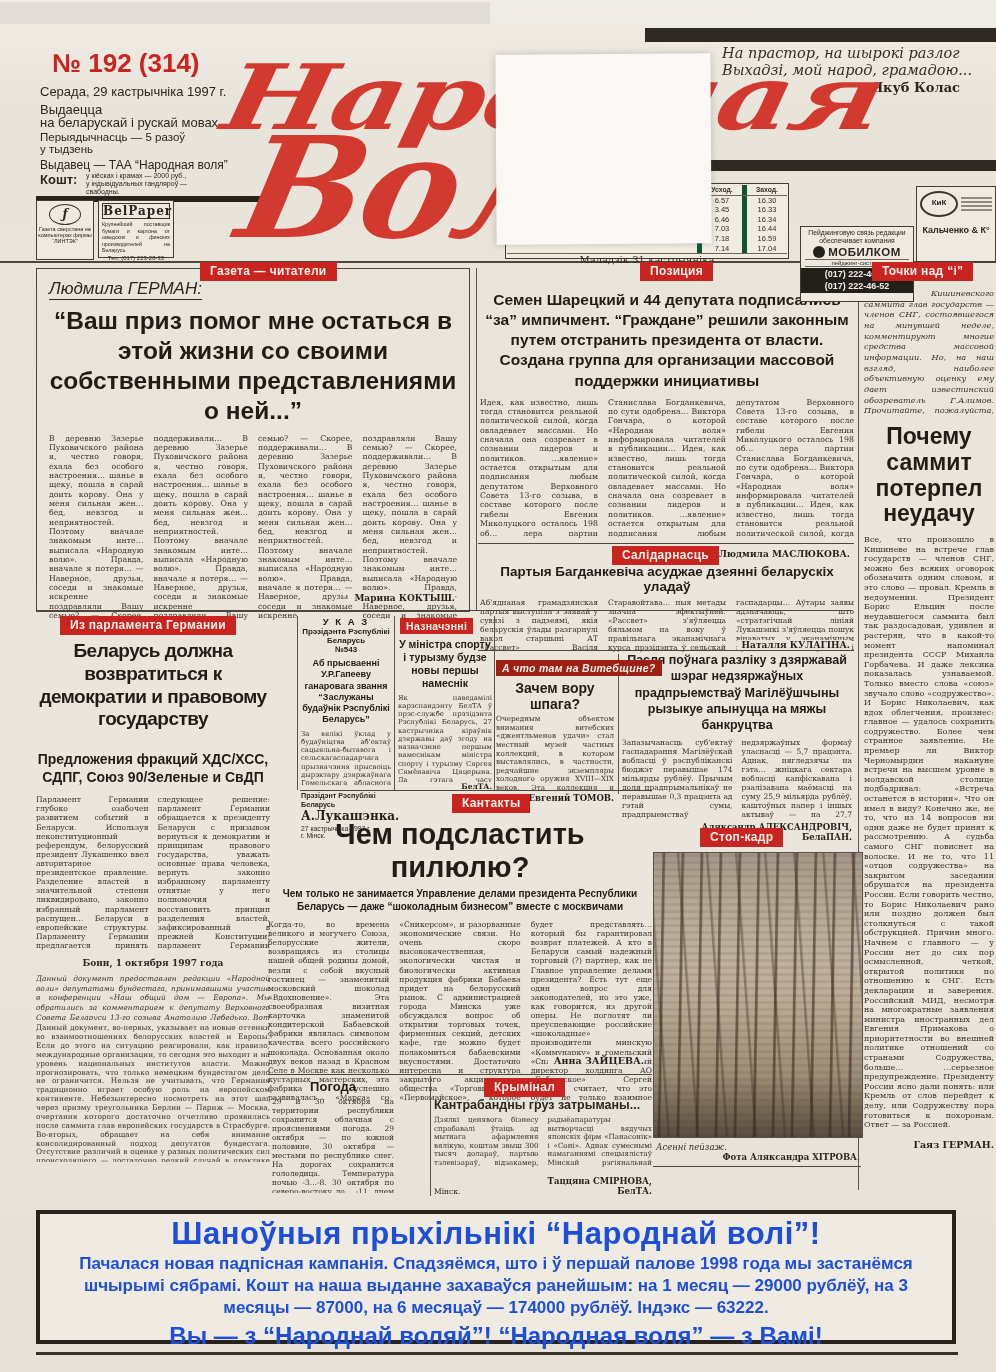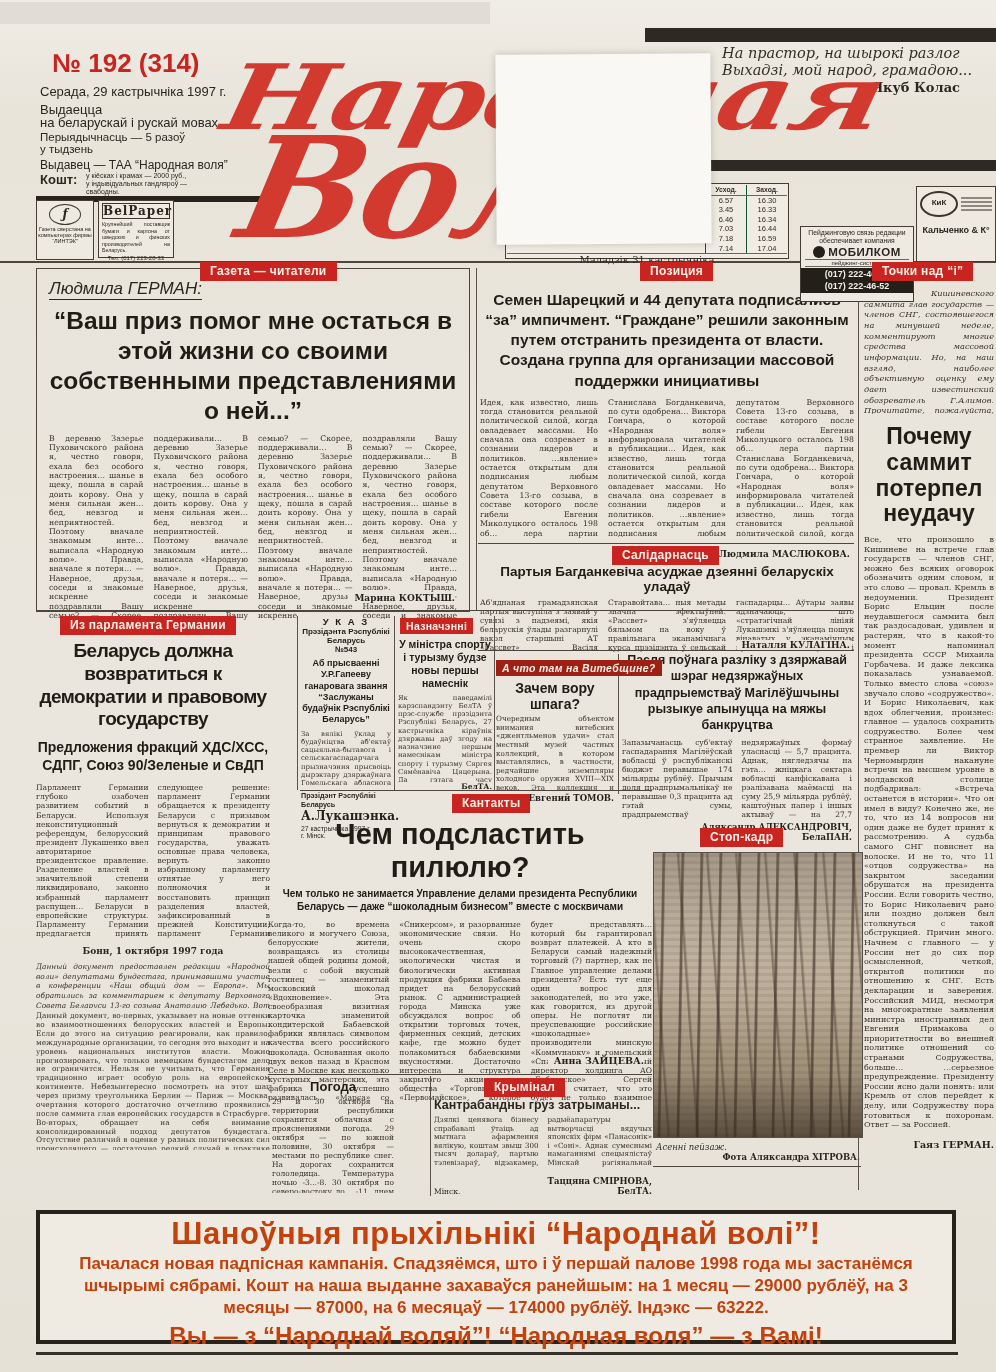--- a/index.html
+++ b/index.html
@@ -21,31 +21,31 @@
          text-align:justify;color:#38322a;overflow:hidden;}
   .rule-h{position:absolute;background:#4d463d;height:1px;z-index:2;}
   .rule-v{position:absolute;background:#5a534a;width:1px;z-index:2;}
   .script{position:absolute;font-family:"DejaVu Serif",serif;font-style:italic;font-weight:bold;
           color:#d23a30;white-space:nowrap;line-height:1;transform-origin:left top;z-index:1;}
   .sticker{position:absolute;background:#f9f8f4;z-index:6;box-shadow:0 0 7px rgba(60,55,45,.25);
            transform:rotate(-.4deg);}
   .hdr-small{font-size:13px;color:#2b2620;}
   .lbox{position:absolute;border:1px solid #433d34;background:#eeeae1;z-index:4;}
   .st-row{display:flex;align-items:stretch;}
-  .st-num{width:40px;border-left:1px solid #14532d;font-size:7.5px;text-align:center;line-height:9.6px;color:#332d26;}
+  .st-num{width:40px;border-left:5px solid #14532d;font-size:7.5px;text-align:center;line-height:9.6px;color:#332d26;}
   .st-lab{flex:1;}
   .photo{position:absolute;border:1px solid #55504a;z-index:3;
      background:
        linear-gradient(0deg, rgba(52,40,29,.55) 0%, rgba(52,40,29,0) 22%),
        linear-gradient(180deg, rgba(84,66,50,.38) 0%, rgba(84,66,50,.05) 38%, rgba(84,66,50,0) 55%),
        repeating-linear-gradient(91deg, rgba(58,44,34,0) 0 8px, rgba(58,44,34,.6) 9px, rgba(58,44,34,.62) 10.5px, rgba(58,44,34,0) 12px 19px),
        repeating-linear-gradient(86deg, rgba(70,56,42,0) 0 13px, rgba(70,56,42,.42) 14px, rgba(70,56,42,.45) 15px, rgba(70,56,42,0) 17px 29px),
        repeating-linear-gradient(0deg, rgba(92,76,58,.16) 0 3px, rgba(120,104,82,.05) 3px 7px),
        linear-gradient(180deg,#dcd2c2 0%,#d3c8b5 22%,#c2b4a0 48%,#a5967f 72%,#8a7c67 100%);}
-  .ad-red{color:#c2410c;}
+  .ad-red{color:#1d4ed8;}
   .ad-box{position:absolute;border:4px solid #27221b;background:#efebe2;z-index:5;}
   .fineline{height:2px;background:#8f887c;margin:2px 0;}
   .caption-i{font-family:"DejaVu Serif",serif;font-style:italic;font-size:8.5px;color:#332d26;}
 </style>
 </head>
 <body>
 
 <div class="page">
 
   <div class="abs" style="left:0;top:2px;width:490px;height:22px;background:rgba(120,114,104,.12);"></div>
@@ -204,21 +204,21 @@
 
   <div class="abs" style="left:622px;top:652px;width:230px;height:166px;">
     <div class="hl" style="font-size:12.5px;line-height:1.3;">Пасля поўнага разліку з дзяржавай шэраг недзяржаўных прадпрыемстваў Магілёўшчыны рызыкуе апынуцца на мяжы банкруцтва</div>
     <div class="body-txt cols2" style="height:82px;margin-top:5px;font-size:7.5px;">Запазычанасць суб'ектаў гаспадарання Магілёўскай вобласці ў рэспубліканскі бюджэт перавышае 174 мільярды рублёў. Прычым доля прадпрымальнікаў не перавышае 0,3 працэнта ад гэтай сумы, прадпрыемстваў недзяржаўных формаў уласнасці — 5,7 працэнта. Аднак, нягледзячы на гэта… жніцкага сектара вобласці канфіскавана і рэалізавана маёмасці на суму 25,9 мільярда рублёў, каштоўных папер і іншых актываў — на 27,7 мільярда. У выніку некаторыя, асабліва невялікія прадпрыемствы, пасля поўнага разліку з бюджэтам рызыкуюць апынуцца на мяжы разарэння.</div>
     <div class="sig" style="margin-top:2px;font-size:8.5px;">Аляксандр АЛЕКСАНДРОВІЧ,</div>
     <div class="sig" style="font-size:8.5px;">БелаПАН.</div>
   </div>
 
   <div class="abs" style="left:36px;top:614px;width:234px;height:572px;box-sizing:border-box;padding-top:26px;">
     <div class="hl" style="font-size:19px;line-height:1.2;letter-spacing:-.5px;">Беларусь должна возвратиться к демократии и правовому государству</div>
-    <div class="hl" style="font-size:14px;line-height:1.25;margin-top:8px;">Предложения фракций ХДС/ХСС, СДПГ, Союз 90/Зеленые и СвДП</div>
+    <div class="hl" style="font-size:14px;line-height:1.25;margin-top:20px;">Предложения фракций ХДС/ХСС, СДПГ, Союз 90/Зеленые и СвДП</div>
     <div class="body-txt cols2" style="height:158px;margin-top:9px;font-size:7.6px;">Парламент Германии глубоко озабочен развитием событий в Беларуси. Используя неконституционный референдум, белорусский президент Лукашенко ввел авторитарное президентское правление. Разделение властей в значительной степени ликвидировано, законно избранный парламент распущен… Беларуси в европейские структуры. Парламенту Германии предлагается принять следующее решение: парламент Германии обращается к президенту Беларуси с призывом вернуться к демократии и принципам правового государства, уважать основные права человека, вернуть законно избранному парламенту отнятые у него полномочия и восстановить принцип разделения властей, зафиксированный в прежней Конституции; парламент Германии призывает… Парламент Германии глубоко озабочен развитием событий в Беларуси. Используя неконституционный референдум, белорусский президент Лукашенко ввел авторитарное президентское правление. Разделение властей в значительной степени ликвидировано, законно избранный парламент распущен… Беларуси в европейские структуры. Парламенту Германии предлагается принять следующее решение: парламент Германии обращается к президенту Беларуси с призывом вернуться к демократии и принципам правового государства, уважать основные права человека, вернуть законно избранному парламенту отнятые у него полномочия и восстановить принцип разделения властей, зафиксированный в прежней Конституции; парламент Германии призывает…</div>
     <div style="font-family:'DejaVu Serif',serif;font-weight:bold;font-size:9px;text-align:center;margin-top:5px;">Бонн, 1 октября 1997 года</div>
     <div class="intro" style="height:46px;margin-top:6px;font-size:7.4px;">Данный документ предоставлен редакции «Народной воли» депутатами бундестага, принимавшими участие в конференции «Наш общий дом — Европа». Мы обратились за комментарием к депутату Верховного Совета Беларуси 13-го созыва Анатолию Лебедько. Вот что он сказал:</div>
     <div class="body-txt" style="height:138px;margin-top:4px;font-size:7.4px;">Данный документ, во-первых, указывает на новые оттенки во взаимоотношениях белорусских властей и Европы. Если до этого на ситуацию реагировали, как правило, международные организации, то сегодня это выходит и на уровень национальных институтов власти. Можно прогнозировать, что только немецким бундестагом дело не ограничится. Нельзя не учитывать, что Германия традиционно играет особую роль на европейском континенте. Небезынтересно посмотреть на этот шаг через призму треугольника Берлин — Париж — Москва, очертания которого достаточно отчетливо проявились после саммита глав европейских государств в Страсбурге. Во-вторых, обращает на себя внимание консолидированный подход депутатов бундестага. Отсутствие различий в оценке у разных политических сил происходящего — достаточно редкий случай в практике зарубежных парламентов. Белорусским властям легче найти папараць-кветку, чем потенциальных союзников в Европе. Даже вчерашние коллеги не желают быть обвиненными в неразборчивости связей. В-третьих, белорусские власти демонстративно посягнули на святая святых — демократию, права и свободы человека. «Вызов принят!» — просигнализировала в ответ Европа.</div>
   </div>
 
   <div class="abs" style="left:301px;top:616px;width:90px;height:174px;">
     <div class="hl" style="font-size:9.5px;letter-spacing:2px;">У К А З</div>
     <div class="hl" style="font-size:8px;">Прэзідэнта Рэспублікі Беларусь</div>
     <div class="hl" style="font-size:8px;">№543</div>

